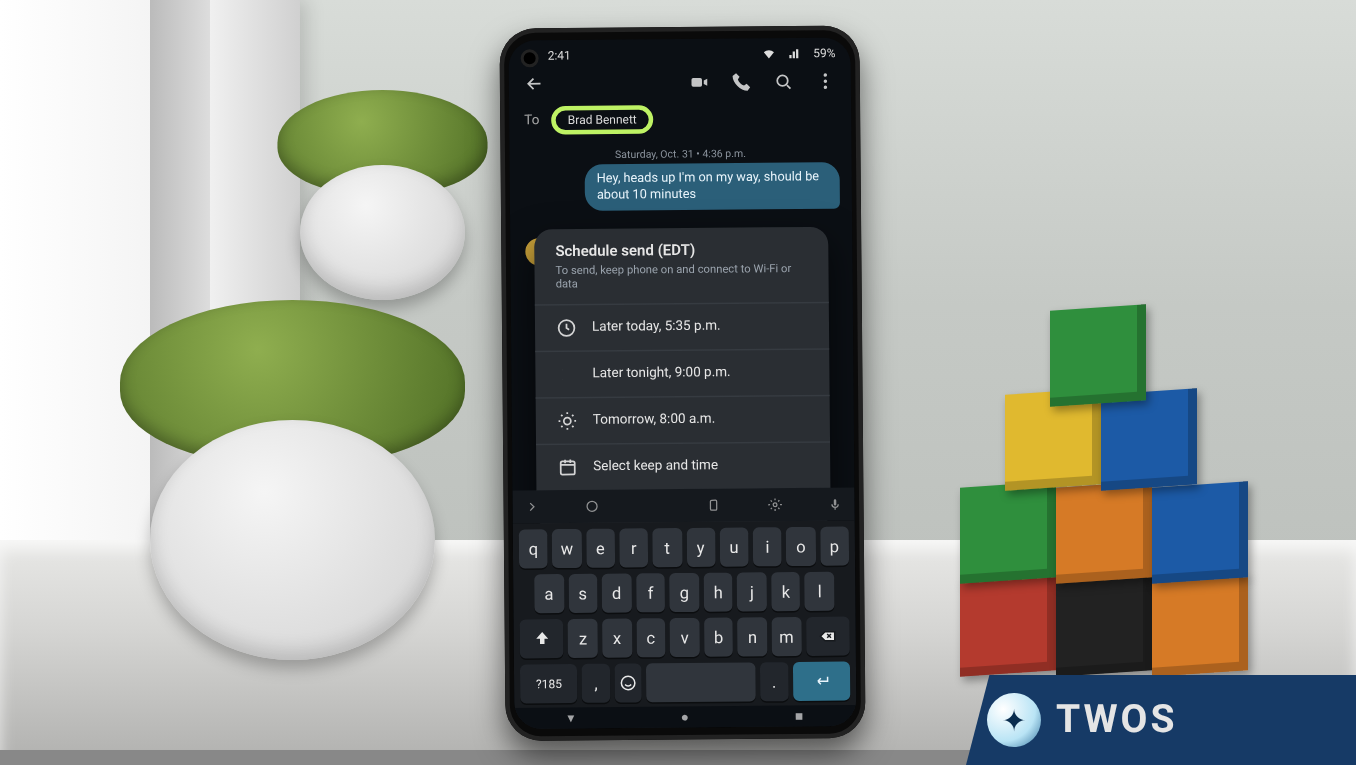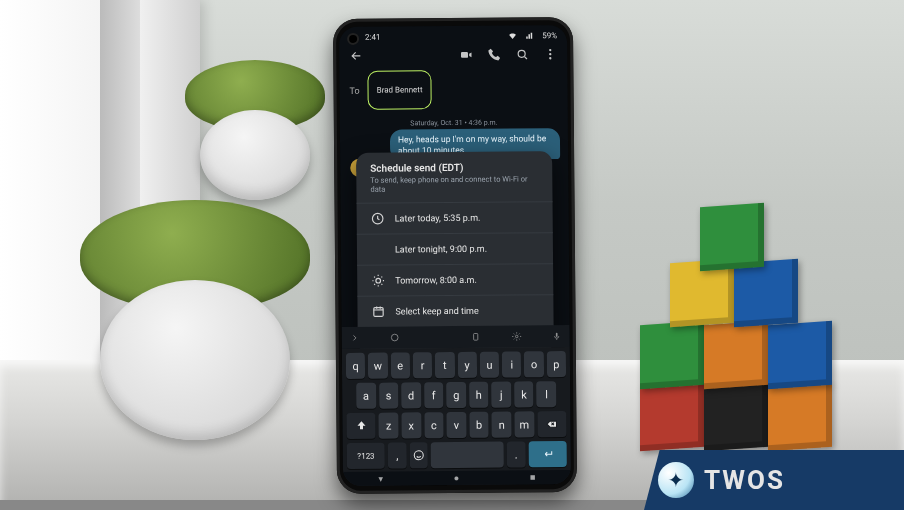--- a/index.html
+++ b/index.html
@@ -130,22 +130,22 @@
     padding:4px 10px;
   }
   .appbar .left, .appbar .right{display:flex; gap:14px;}
   .iconbtn{width:14px; height:14px; display:flex; align-items:center; justify-content:center; opacity:.85;}
 
   .to-row{
     display:flex; align-items:center; gap:8px; padding:4px 10px 6px;
     font-size:9px; color:#aaa;
   }
   .chip{
-    border:1px solid #bef264; border-radius:10px;
-    padding:14px 8px; font-size:8px; color:#ddd;
+    border:3px solid #bef264; border-radius:10px;
+    padding:2px 8px; font-size:8px; color:#ddd;
   }
 
   .thread{
     padding:2px 8px 4px; font-size:8px;
   }
   .ts{color:#8a929c; text-align:center; font-size:7px; margin:2px 0;}
   .bubble{
     background:#2b5f79; color:#e8f4fb;
     border-radius:12px 12px 4px 12px;
     padding:5px 8px; width:170px; margin-left:auto;
@@ -432,21 +432,21 @@
         <div class="key">b</div>
         <div class="key">n</div>
         <div class="key">m</div>
         <div class="key dark wide">
           <svg width="14" height="12" viewBox="0 0 24 24" fill="#e8e8e8">
               <path d="M22 6H9l-6 6 6 6h13V6zM12 9l5 5m0-5l-5 5" stroke="#171a1e" stroke-width="2"></path>
             </svg>
         </div>
       </div>
       <div class="krow">
-        <div class="key dark wider" style="font-size:8px;">?123</div>
+        <div class="key dark wider" style="font-size:8px;">?185</div>
         <div class="key dark">,</div>
         <div class="key dark">
           <svg width="12" height="12" viewBox="0 0 24 24" fill="none" stroke="#e8e8e8" stroke-width="2">
               <circle cx="12" cy="12" r="9"></circle>
               <path d="M8 14s1.5 2 4 2 4-2 4-2M9 10h0M15 10h0"></path>
             </svg>
         </div>
         <div class="key space"></div>
         <div class="key dark">.</div>
         <div class="key enter wider">

